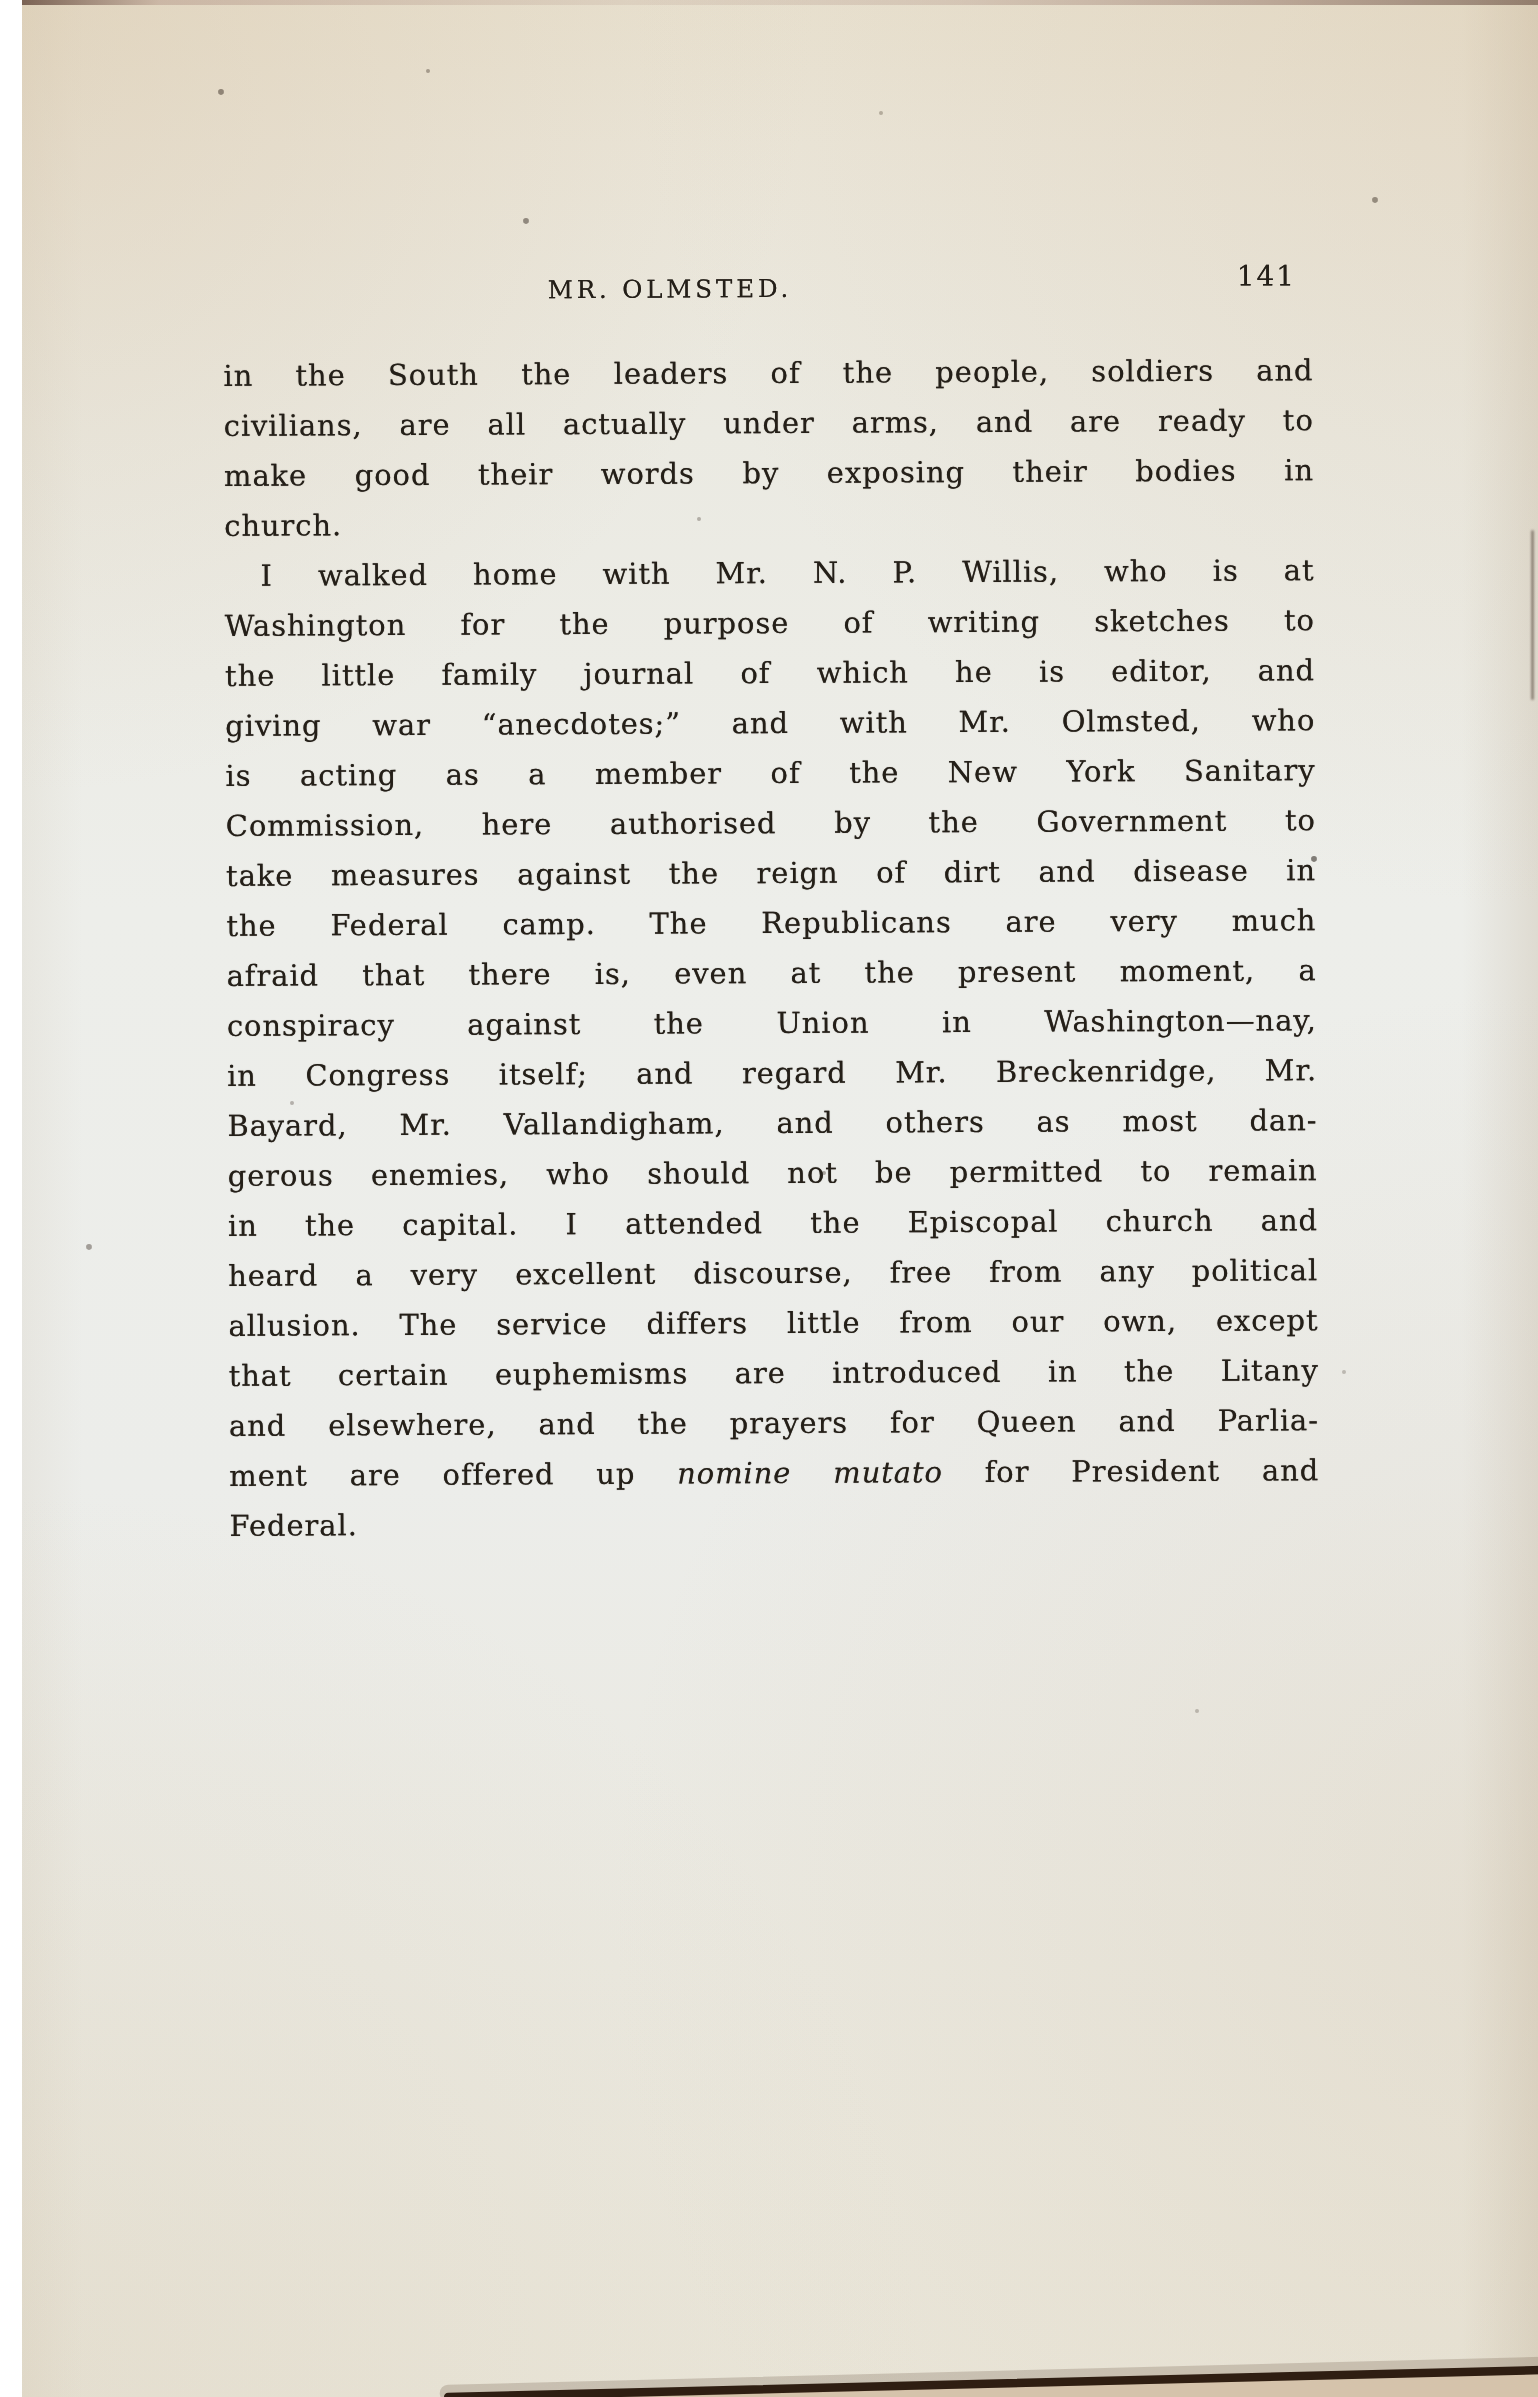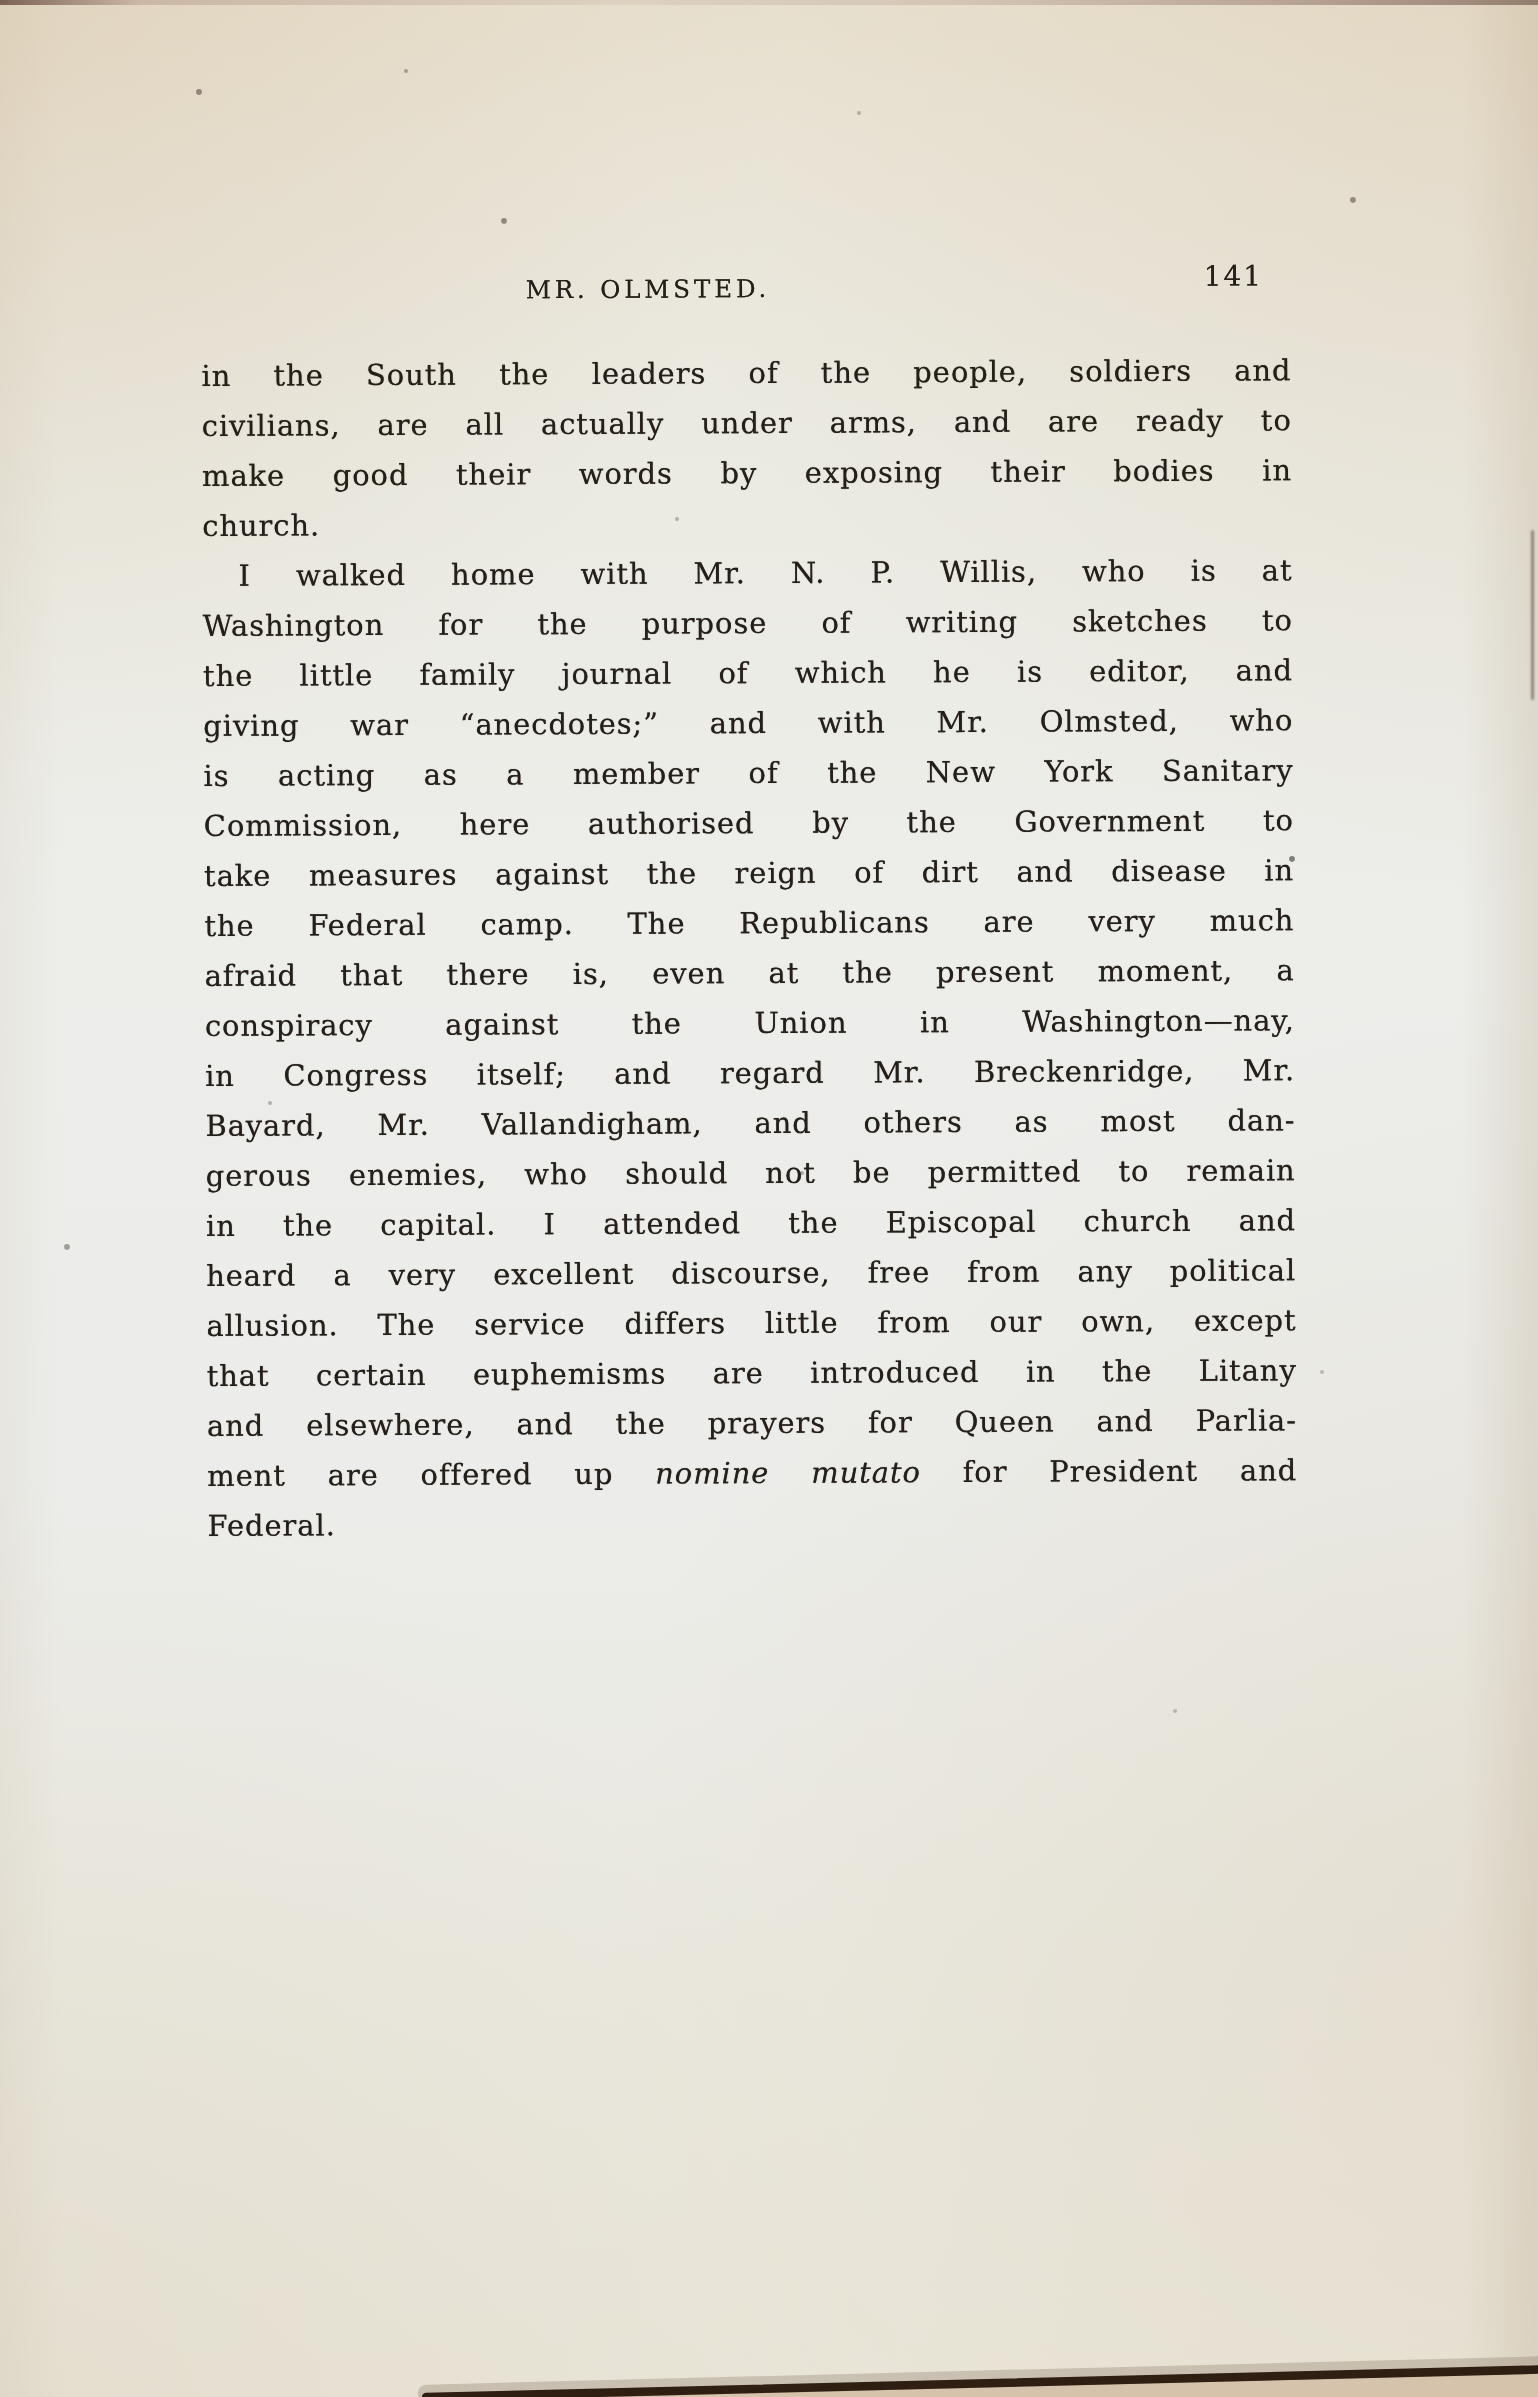--- a/index.html
+++ b/index.html
@@ -5,20 +5,21 @@
   html, body {
     margin: 0; padding: 0;
     width: 1539px; height: 2397px;
     overflow: hidden;
     font-family: "DejaVu Serif", "Liberation Serif", serif;
   }
   .page {
     position: absolute; inset: 0;
     background:
       linear-gradient(180deg, #e8e1d0 0%, #eae5d8 6%, #ebeae2 18%, #edeeea 38%, #ecedea 62%, #eae8df 82%, #e9e5d8 100%);
+    margin-left: 22px;
   }
   .page::before {
     content: ""; position: absolute; inset: 0; pointer-events: none;
     background:
       radial-gradient(circle at 0% 0%, rgba(213,192,162,.38), transparent 28%),
       radial-gradient(circle at 100% 0%, rgba(213,192,162,.30), transparent 32%),
       radial-gradient(circle at 100% 80%, rgba(208,188,158,.22), transparent 38%),
       radial-gradient(circle at 0% 100%, rgba(205,190,165,.18), transparent 32%),
       linear-gradient(90deg, rgba(180,160,130,0.10) 0%, rgba(0,0,0,0) 4%, rgba(0,0,0,0) 95%, rgba(170,150,120,0.22) 100%);
   }
@@ -59,21 +60,21 @@
   .running-header {
     position: absolute; left: 202px; top: 268px; width: 1090px; height: 40px;
   }
   .running-title {
     position: absolute; left: 41%; transform: translateX(-50%); top: 5.7px;
     font-size: 24.6px; letter-spacing: 3.8px; font-weight: 400;
     text-shadow: 0 0 0.6px rgba(30,25,20,.8);
     white-space: nowrap;
   }
   .page-number {
-    position: absolute; right: 28px; top: -5.7px;
+    position: absolute; right: 17px; top: -5.7px;
     font-size: 28px; letter-spacing: 1.9px;
     text-shadow: 0 0 0.6px rgba(30,25,20,.8);
   }
   .page-body {
     position: absolute; left: 202px; top: 348px; width: 1090px;
   }
   .line {
     height: 50px; line-height: 50px;
     font-size: 29px; letter-spacing: 0.9px;
     text-align: justify; text-align-last: justify;

